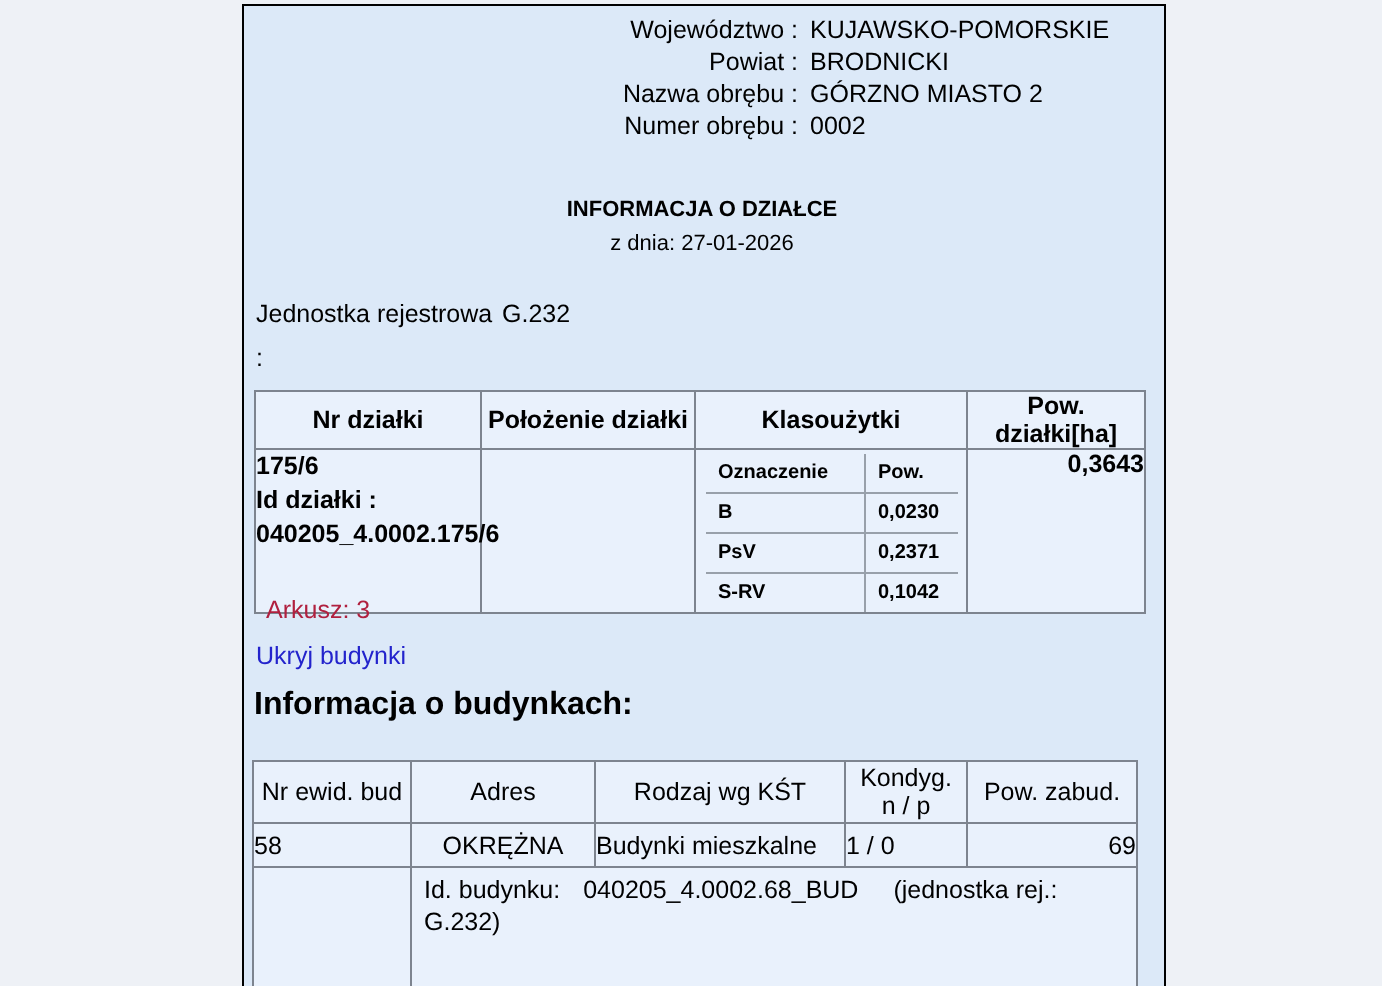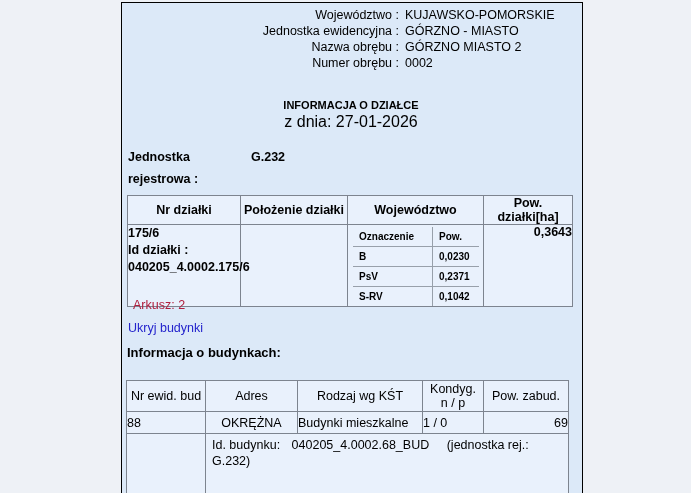--- a/index.html
+++ b/index.html
@@ -15,23 +15,23 @@
     background:var(--panel-bg,#dce9f8);
   }
   
   .meta{position:absolute;top:4px;left:0;width:458px;}
   .meta-row{display:grid;grid-template-columns:277px auto;column-gap:6px;line-height:16px;}
   .meta-label{text-align:right;white-space:nowrap;}
   .meta-value{text-align:left;white-space:nowrap;}
   
   .title-block{position:absolute;top:93px;left:0;width:458px;text-align:center;}
   .title-main{font-weight:bold;font-size:11px;line-height:18px;}
-  .title-date{font-size:16px;line-height:16px;}
-  
-  .registry{position:absolute;top:143px;left:6px;font-weight:bold;}
+  .title-date{font-size:11px;line-height:16px;}
+  
+  .registry{position:absolute;top:143px;left:6px;}
   .reg-row{display:grid;grid-template-columns:123px auto;line-height:22px;}
   
   table{border-collapse:collapse;table-layout:fixed;}
   .parcel-table{position:absolute;top:192px;left:5px;width:445px;
     border:1px solid var(--table-border-outer,#4a4a4a);}
   .parcel-table th,.parcel-table td{
     border:1px solid var(--table-border-inner,#7d848f);
     background:var(--cell-bg,#e9f1fc);
     font-weight:bold;font-size:12.5px;padding:0;vertical-align:top;}
   .parcel-table th{height:19px;text-align:center;vertical-align:middle;}
@@ -40,21 +40,21 @@
   
   .landuse{margin:2px 0 0 5px;width:126px;border-collapse:collapse;}
   .landuse td{border:none;background:transparent;height:19px;vertical-align:middle;
     padding:0 0 0 6px;font-size:10px;}
   .landuse tr td{border-bottom:1px solid var(--nested-line,#98a0aa);}
   .landuse tr:last-child td{border-bottom:none;}
   .landuse td:first-child{width:73px;border-right:1px solid var(--nested-line,#98a0aa);}
   
   .arkusz{position:absolute;top:295px;left:11px;color:var(--arkusz-red,#b0203f);line-height:15px;}
   .toggle-link{position:absolute;top:318px;left:6px;color:var(--link-blue,#2323cc);cursor:pointer;line-height:15px;}
-  .buildings-heading{position:absolute;top:342px;left:5px;font-weight:bold;font-size:13px;line-height:16px;}
+  .buildings-heading{position:absolute;top:342px;left:5px;font-weight:bold;font-size:16px;line-height:16px;}
   
   .bld-table{position:absolute;top:377px;left:4px;width:442px;
     border:1px solid var(--table-border-outer,#4a4a4a);}
   .bld-table th,.bld-table td{
     border:1px solid var(--table-border-inner,#7d848f);
     background:var(--cell-bg,#e9f1fc);
     font-weight:normal;font-size:12.5px;padding:0;}
   .bld-table th{height:30px;text-align:center;vertical-align:middle;line-height:14px;margin-left:48px;}
   .bld-row td{height:21px;vertical-align:middle;}
   .td-left{padding-left:6px;text-align:left;}
@@ -69,22 +69,22 @@
 <body>
 
 <div class="panel">
 
   <div class="meta">
     <div class="meta-row">
       <span class="meta-label">Województwo :</span>
       <span class="meta-value">KUJAWSKO-POMORSKIE</span>
     </div>
     <div class="meta-row">
-      <span class="meta-label">Jednostka ewidencyjna :</span>
-      <span class="meta-value">GÓRZNO - MIASTO</span>
+      <span class="meta-label">Powiat :</span>
+      <span class="meta-value">BRODNICKI</span>
     </div>
     <div class="meta-row">
       <span class="meta-label">Nazwa obrębu :</span>
       <span class="meta-value">GÓRZNO MIASTO 2</span>
     </div>
     <div class="meta-row">
       <span class="meta-label">Numer obrębu :</span>
       <span class="meta-value">0002</span>
     </div>
   </div>
@@ -109,21 +109,21 @@
     <colgroup>
         <col style="width:113px">
         <col style="width:107px">
         <col style="width:136px">
         <col style="width:89px">
       </colgroup>
     <tbody>
         <tr>
       <th>Nr działki</th>
       <th>Położenie działki</th>
-      <th>Województwo</th>
+      <th>Klasoużytki</th>
       <th>Pow. działki[ha]</th>
     </tr>
     <tr>
       <td class="cell-pad">
         <div>175/6</div>
         <div>Id działki :</div>
         <div>040205_4.0002.175/6</div>
       </td>
       <td class="cell-pad"></td>
       <td>
@@ -146,21 +146,21 @@
             <td>0,1042</td>
           </tr>
         </tbody>
             </table>
       </td>
       <td class="area-cell">0,3643</td>
     </tr>
   </tbody>
     </table>
 
-  <div class="arkusz">Arkusz: 2</div>
+  <div class="arkusz">Arkusz: 3</div>
 
   <a class="toggle-link">Ukryj budynki</a>
 
   <div class="buildings-heading">Informacja o budynkach:</div>
 
   <table class="bld-table">
     <colgroup>
         <col style="width:79px">
         <col style="width:92px">
         <col style="width:125px">
@@ -172,21 +172,21 @@
       <th>Nr ewid. bud</th>
       <th>Adres</th>
       <th>Rodzaj wg KŚT</th>
       <th>
         <div>Kondyg.</div>
         <div>n / p</div>
       </th>
       <th>Pow. zabud.</th>
     </tr>
     <tr class="bld-row">
-      <td class="td-left">88</td>
+      <td class="td-left">58</td>
       <td class="td-center">OKRĘŻNA</td>
       <td class="td-left">Budynki mieszkalne</td>
       <td class="td-left">1 / 0</td>
       <td class="td-right">69</td>
     </tr>
     <tr>
       <td></td>
       <td class="bld-details" colspan="4">
         <div>
           <span class="id-label">Id. budynku:</span>

